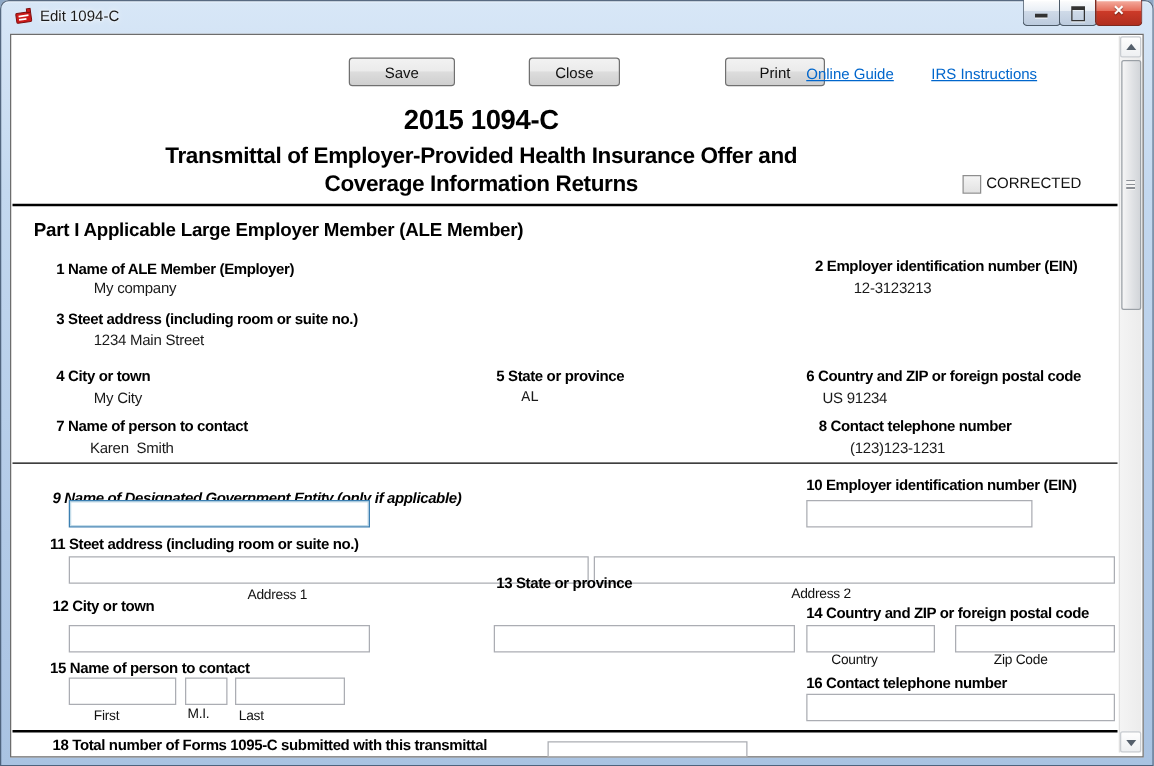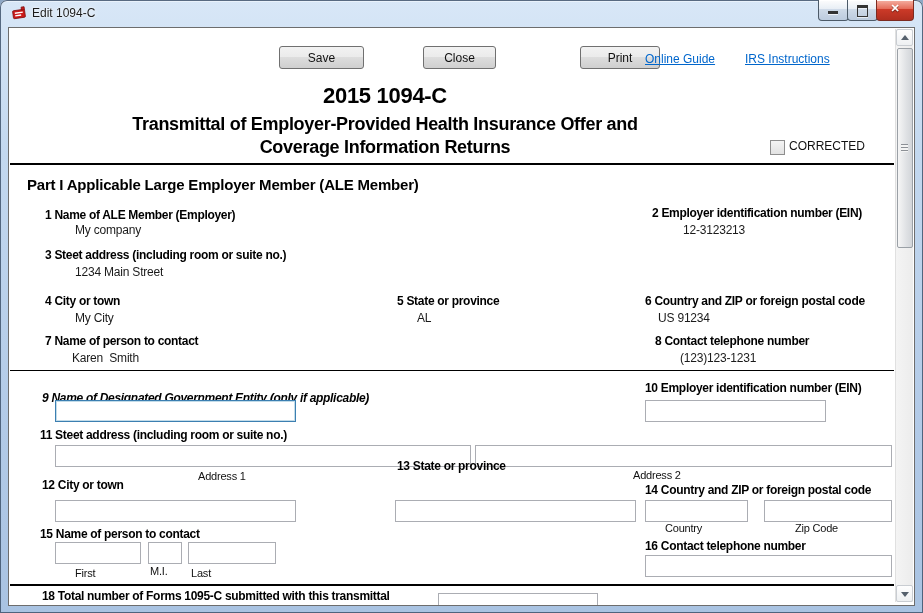--- a/index.html
+++ b/index.html
@@ -120,21 +120,21 @@
     <div class="val" style="left:66px;top:195px;">My company</div>
     <div class="lbl" style="left:643px;top:178px;">2 Employer identification number (EIN)</div>
     <div class="val" style="left:674px;top:195px;">12-3123213</div>
 
     <div class="lbl" style="left:36px;top:220px;">3 Steet address (including room or suite no.)</div>
     <div class="val" style="left:66px;top:237px;">1234 Main Street</div>
 
     <div class="lbl" style="left:36px;top:266px;">4 City or town</div>
     <div class="val" style="left:66px;top:283px;">My City</div>
     <div class="lbl" style="left:388px;top:266px;">5 State or province</div>
-    <div class="val" style="left:408px;top:283px;">AL</div>
+    <div class="val" style="left:408px;top:283px;font-family:Liberation Mono, monospace;">AL</div>
     <div class="lbl" style="left:636px;top:266px;">6 Country and ZIP or foreign postal code</div>
     <div class="val" style="left:649px;top:283px;">US 91234</div>
 
     <div class="lbl" style="left:36px;top:306px;">7 Name of person to contact</div>
     <div class="val" style="left:63px;top:323px;">Karen  Smith</div>
     <div class="lbl" style="left:646px;top:306px;">8 Contact telephone number</div>
     <div class="val" style="left:671px;top:323px;">(123)123-1231</div>
 
     <div class="hline" style="top:342px;height:1px;"></div>
 

